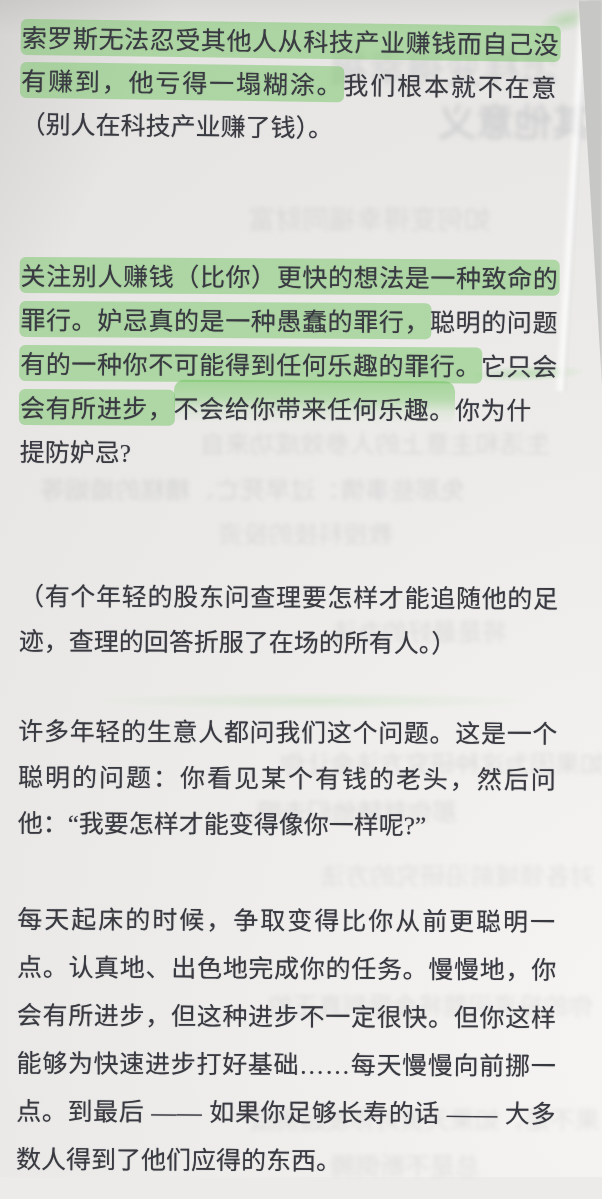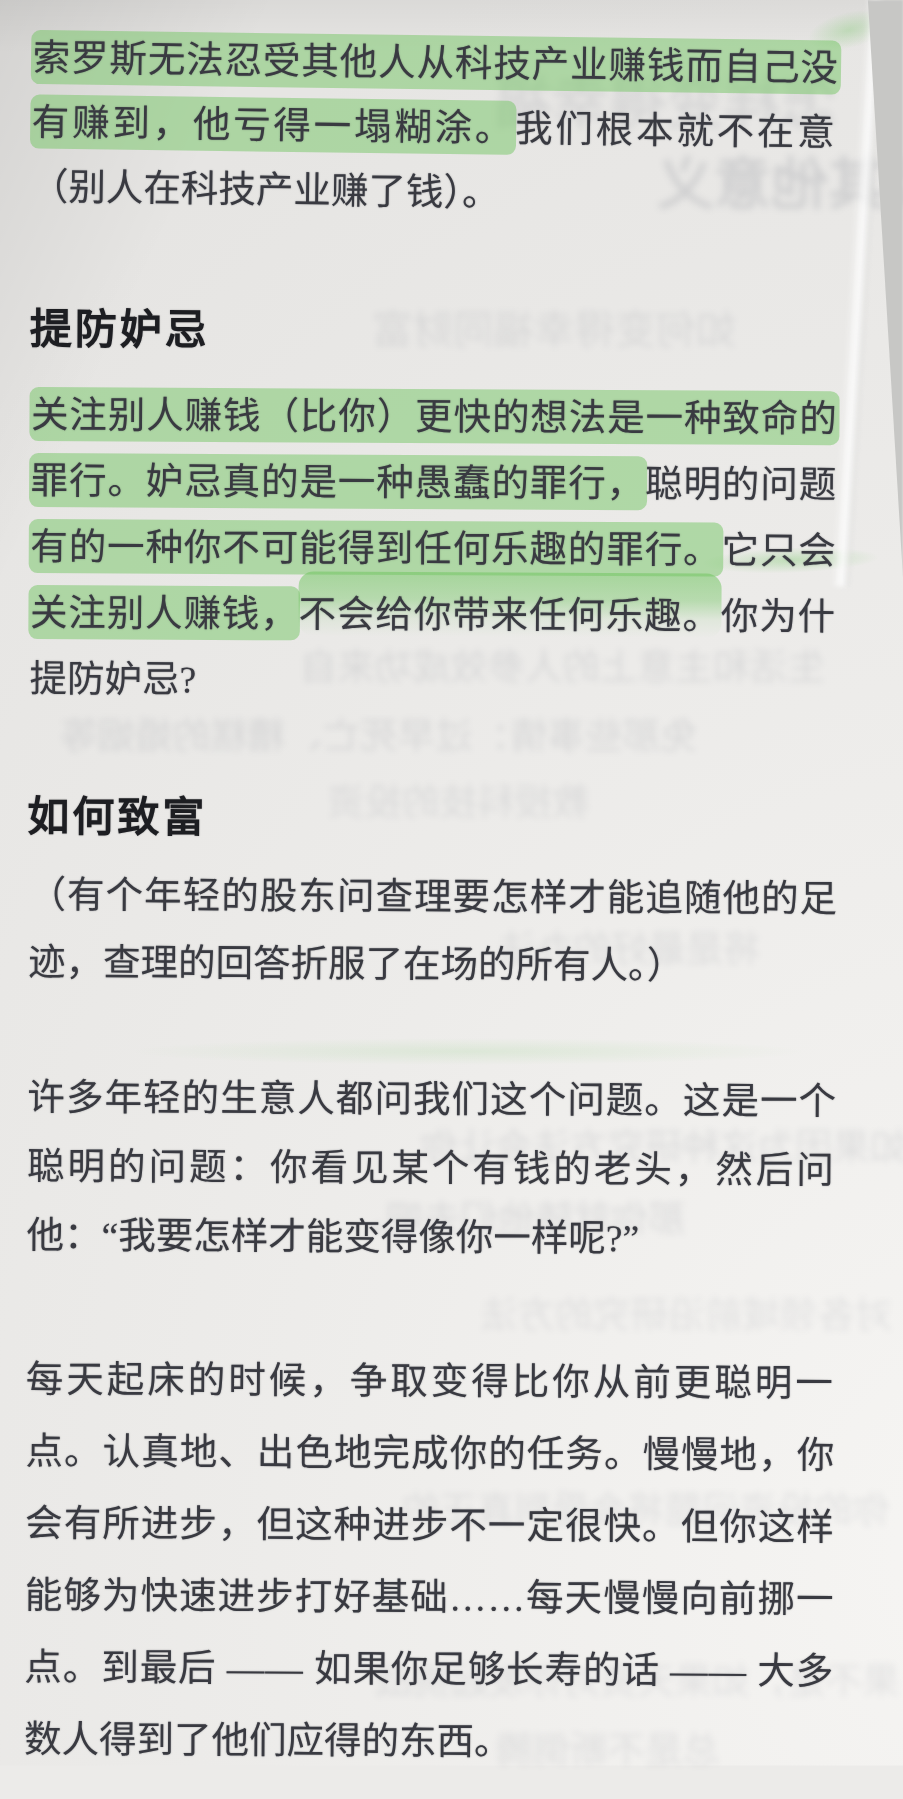--- a/index.html
+++ b/index.html
@@ -86,29 +86,27 @@
       <div class="smudge" style="left: 538px; top: 8px; width: 56px; height: 24px; opacity: 0.5; transform: rotate(-14deg);"></div>
       <div class="smudge" style="left: 468px; top: 365px; width: 118px; height: 17px; opacity: 0.55; transform: rotate(-2deg);"></div>
       <div class="smudge" style="left: 86px; top: 692px; width: 452px; height: 18px; opacity: 0.22; transform: rotate(0deg);"></div>
     </div>
   <div id="text-layer">
       <div class="para" style="top: 18px; transform: rotate(0.45deg); transform-origin: 0px 0px;">
         <div class="line just" style="top: 0px; letter-spacing: 0.598017px;"><span class="hl">索罗斯无法忍受其他人从科技产业赚钱而自己没</span></div>
         <div class="line just" style="top: 43px; letter-spacing: 1.85936px;"><span class="hl">有赚到，他亏得一塌糊涂。</span><span>我们根本就不在意</span></div>
         <div class="line" style="top: 86px;"><span>（别人在科技产业赚了钱）。</span></div>
       </div>
-      <div class="heading" style="top: 197px;">提防妒忌</div>
       <div class="para" style="top: 256px;">
         <div class="line just" style="top: 0px; letter-spacing: 0.609671px;"><span class="hl">关注别人赚钱（比你）更快的想法是一种致命的</span></div>
         <div class="line just" style="top: 44px; letter-spacing: 0.602196px;"><span class="hl">罪行。妒忌真的是一种愚蠢的罪行，</span><span>聪明的问题</span></div>
         <div class="line just" style="top: 88px; letter-spacing: 0.602196px;"><span class="hl">有的一种你不可能得到任何乐趣的罪行。</span><span>它只会</span></div>
-        <div class="line just" style="top: 132px; letter-spacing: 0.59073px;"><span class="hl">关注别人赚钱，</span><span class="hl-high">不会给你带来任何乐趣。</span><span>你为什</span></div>
+        <div class="line just" style="top: 132px; letter-spacing: 0.59073px;"><span class="hl">会有所进步，</span><span class="hl-high">不会给你带来任何乐趣。</span><span>你为什</span></div>
         <div class="line" style="top: 176px;"><span>提防妒忌?</span></div>
       </div>
-      <div class="heading" style="top: 522px;">如何致富</div>
       <div class="para" style="top: 576px;">
         <div class="line just" style="top: 0px; letter-spacing: 0.707153px;"><span>（有个年轻的股东问查理要怎样才能追随他的足</span></div>
         <div class="line" style="top: 45px;"><span>迹，查理的回答折服了在场的所有人。）</span></div>
       </div>
       <div class="para" style="top: 711px;">
         <div class="line just" style="top: 0px; letter-spacing: 0.707153px;"><span>许多年轻的生意人都问我们这个问题。这是一个</span></div>
         <div class="line just" style="top: 46px; letter-spacing: 1.99249px;"><span>聪明的问题：你看见某个有钱的老头，然后问</span></div>
         <div class="line" style="top: 92px;"><span>他：“我要怎样才能变得像你一样呢?”</span></div>
       </div>
       <div class="para" style="top: 899px;">

